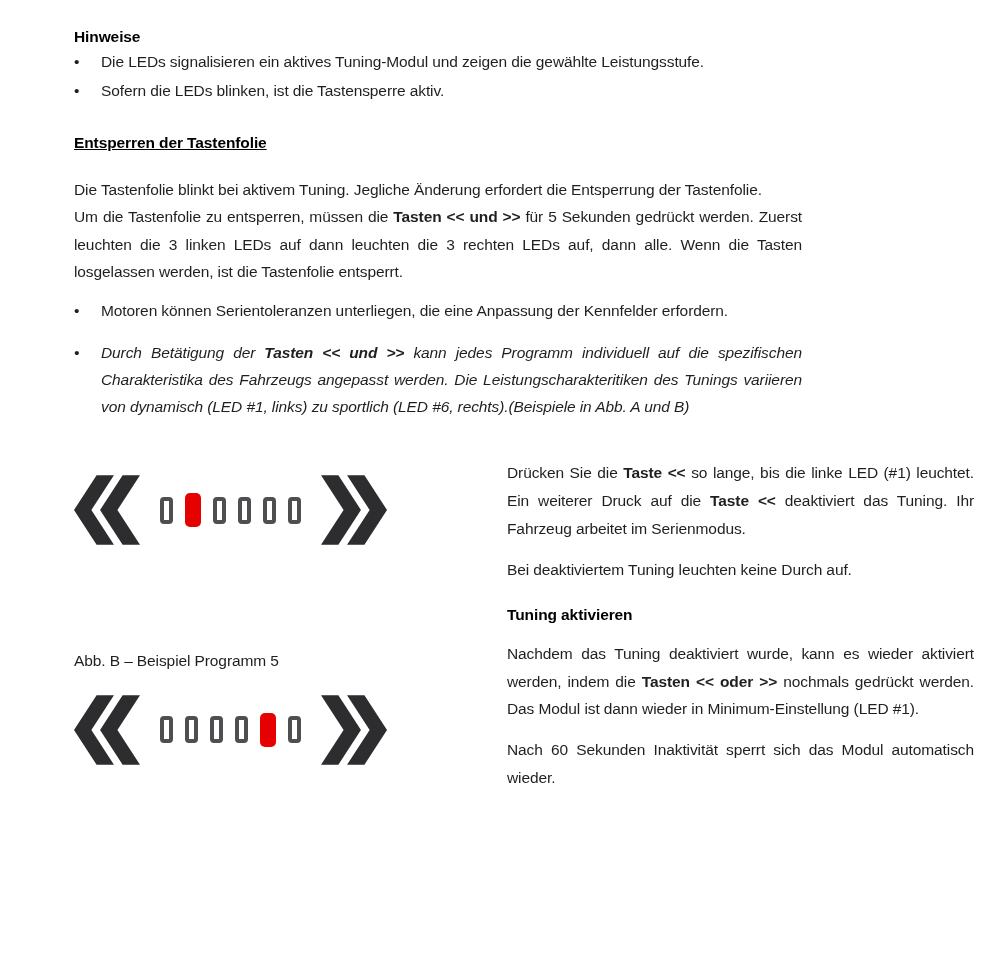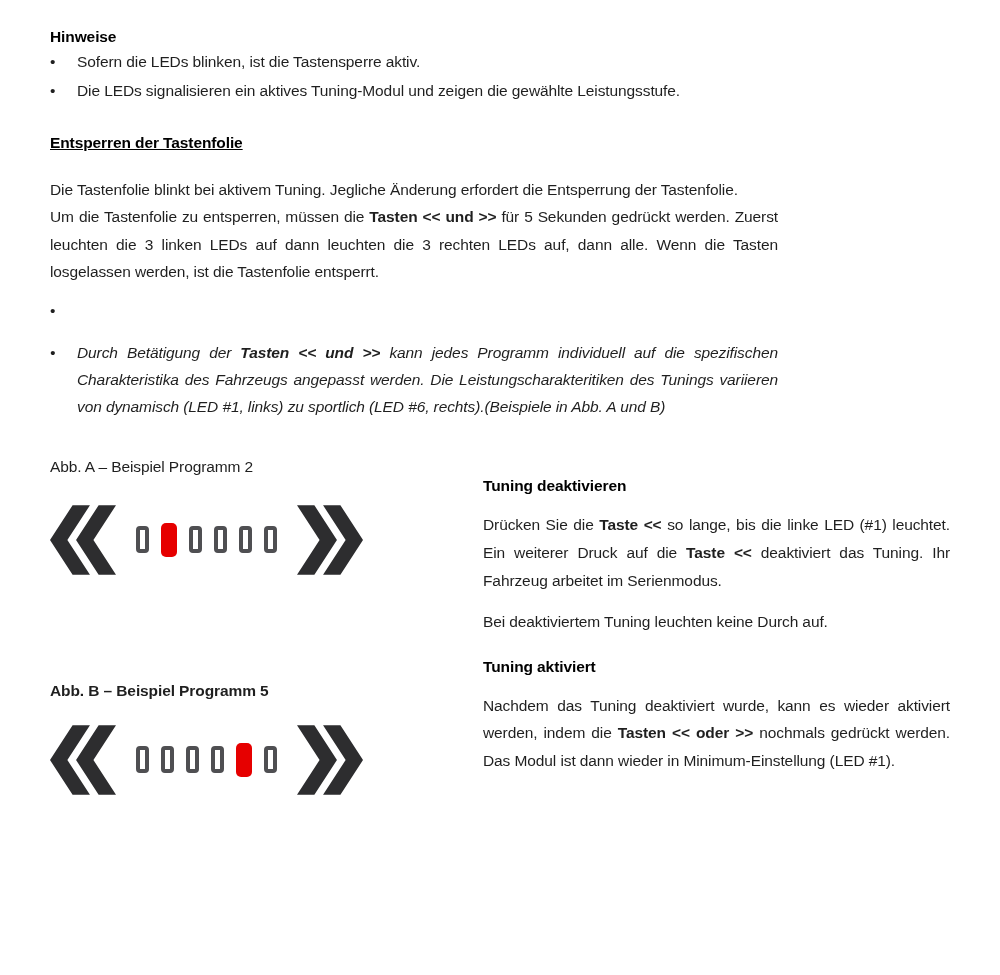--- a/index.html
+++ b/index.html
@@ -13,20 +13,21 @@
     overflow: hidden;
     font-family: "Liberation Sans", sans-serif;
     font-size: 15.5px;
     letter-spacing: -0.1px;
     color: var(--text, #1f1f1f);
   }
   .page {
     padding: 28px 50px 0 50px;
     box-sizing: border-box;
     width: 828px;
+    margin-left: 24px;
   }
   .h {
     font-weight: bold;
     color: #000000;
   }
   strong { font-weight: bold; }
   .body-text { line-height: 1.75; }
   .just { text-align: justify; }
   
   .bullet-row {
@@ -48,21 +49,21 @@
   .sec3-b1 { margin-top: 12px; }
   .sec3-b2 { margin-top: 15px; font-style: italic; }
   
   .bottom {
     display: grid;
     grid-template-columns: 433px 467px;
     margin-top: 28px;
   }
   .fig-label { line-height: 1.4; }
   .fig-label-a { margin-top: 8px; }
-  .fig-label-b { margin-top: 104px; font-weight: bold; }
+  .fig-label-b { margin-top: 104px; }
   .figure {
     display: flex;
     align-items: center;
     gap: 20px;
     margin-top: 26px;
     height: 72px;
   }
   .figure-b { margin-top: 22px; }
   .chevrons { height: 70px; width: 66px; flex: 0 0 auto; }
   .chevrons polygon { fill: var(--chevron, #2d2d2f); }
@@ -98,48 +99,48 @@
 </style>
 </head>
 <body>
 
 <div class="page">
 
   <div class="h sec1-heading">Hinweise</div>
   <div>
     <div class="bullet-row">
       <div class="bullet-marker"></div>
-      <div class="bullet-text just"><span>Sofern die LEDs blinken, ist die Tastensperre aktiv.</span></div>
+      <div class="bullet-text just"><span>Die LEDs signalisieren ein aktives Tuning-Modul und zeigen die gewählte Leistungsstufe.</span></div>
     </div>
     <div class="bullet-row">
       <div class="bullet-marker"></div>
-      <div class="bullet-text just"><span>Die LEDs signalisieren ein aktives Tuning-Modul und zeigen die gewählte Leistungsstufe.</span></div>
+      <div class="bullet-text just"><span>Sofern die LEDs blinken, ist die Tastensperre aktiv.</span></div>
     </div>
   </div>
 
   <div class="h sec2-heading">Entsperren der Tastenfolie</div>
   <div class="body-text sec2-para">
     <div><span>Die Tastenfolie blinkt bei aktivem Tuning. Jegliche Änderung erfordert die Entsperrung der Tastenfolie.</span></div>
     <div class="just"><span>Um die Tastenfolie zu entsperren, müssen die </span><strong>Tasten &lt;&lt; und &gt;&gt;</strong><span> für 5 Sekunden gedrückt werden. Zuerst leuchten die 3 linken LEDs auf dann leuchten die 3 rechten LEDs auf, dann alle. Wenn die Tasten losgelassen werden, ist die Tastenfolie entsperrt.</span></div>
   </div>
 
   <div class="bullet-row sec3-b1">
     <div class="bullet-marker"></div>
     <div class="bullet-text">
+      <div><span>Motoren können Serientoleranzen unterliegen, die eine Anpassung der Kennfelder erfordern.</span></div>
     </div>
   </div>
   <div class="bullet-row sec3-b2">
     <div class="bullet-marker"></div>
     <div class="bullet-text just"><span>Durch Betätigung der </span><strong>Tasten &lt;&lt; und &gt;&gt;</strong><span> kann jedes Programm individuell auf die spezifischen Charakteristika des Fahrzeugs angepasst werden. Die Leistungscharakteritiken des Tunings variieren von dynamisch (LED #1, links) zu sportlich (LED #6, rechts).(Beispiele in Abb. A und B)</span></div>
   </div>
 
   <div class="bottom">
 
     <div class="left-col">
-      <div class="fig-label fig-label-a">Abb. A – Beispiel Programm 2</div>
 
       <div class="figure figure-a">
         <svg class="chevrons" viewBox="0 0 76 80">
           <polygon points="26,0 0,40 26,80 46,80 20,40 46,0"></polygon>
           <polygon points="56,0 30,40 56,80 76,80 50,40 76,0"></polygon>
         </svg>
         <div class="led-strip">
             <div class="led"></div>
             <div class="led active"></div>
             <div class="led"></div>
@@ -169,22 +170,22 @@
             <div class="led"></div>
           </div>
         <svg class="chevrons flip" viewBox="0 0 76 80">
           <polygon points="26,0 0,40 26,80 46,80 20,40 46,0"></polygon>
           <polygon points="56,0 30,40 56,80 76,80 50,40 76,0"></polygon>
         </svg>
       </div>
     </div>
 
     <div class="right-col">
-      <div class="h rc-h1">Tuning deaktivieren</div>
       <div class="just rc-p1"><span>Drücken Sie die </span><strong>Taste &lt;&lt;</strong><span> so lange, bis die linke LED (#1) leuchtet. Ein weiterer Druck auf die </span><strong>Taste &lt;&lt;</strong><span> deaktiviert das Tuning. Ihr Fahrzeug arbeitet im Serienmodus.</span></div>
       <div class="rc-p2"><span>Bei deaktiviertem Tuning leuchten keine Durch auf.</span></div>
 
-      <div class="h rc-h2">Tuning aktiviert</div>
+      <div class="h rc-h2">Tuning aktivieren</div>
       <div class="just rc-p3"><span>Nachdem das Tuning deaktiviert wurde, kann es wieder aktiviert werden, indem die </span><strong>Tasten &lt;&lt; oder &gt;&gt;</strong><span> nochmals gedrückt werden. Das Modul ist dann wieder in Minimum-Einstellung (LED #1).</span></div>
+      <div class="just rc-p4"><span>Nach 60 Sekunden Inaktivität sperrt sich das Modul automatisch wieder.</span></div>
     </div>
 
   </div>
 </div>
 
 </body></html>

